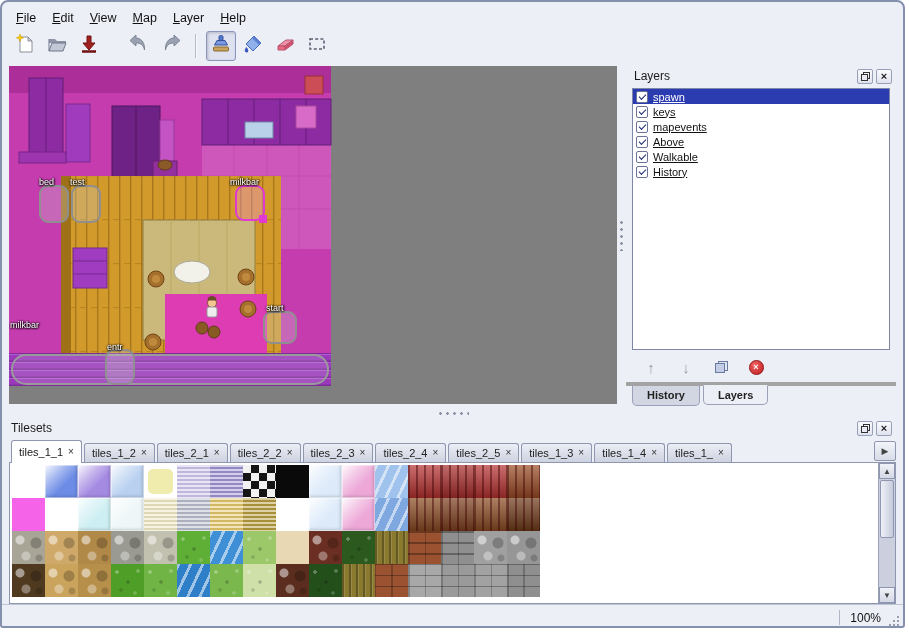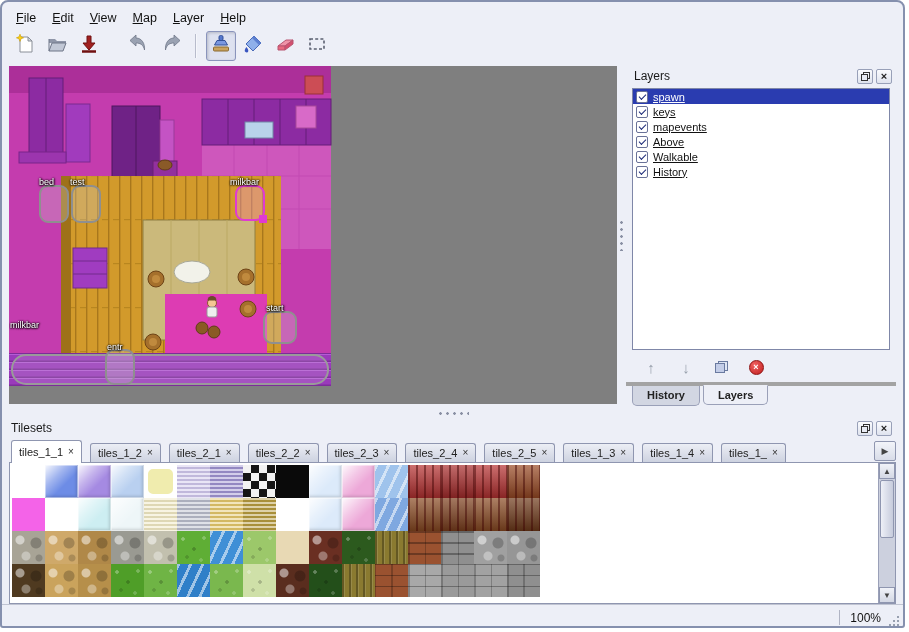--- a/index.html
+++ b/index.html
@@ -62,21 +62,21 @@
   .dup-glyph::before{content:"";position:absolute;right:0;top:0;width:8px;height:8px;background:#dfe6f4;border:1px solid #6a7aa0;}
   .dup-glyph::after{content:"";position:absolute;left:0;bottom:0;width:8px;height:8px;background:#c3cde8;border:1px solid #6a7aa0;}
   .del-glyph{width:15px;height:15px;border-radius:50%;background:radial-gradient(circle at 35% 30%,#f06060,#c02020);
     border:1px solid #8f1010;color:#fff;font-size:9px;font-weight:bold;display:flex;align-items:center;justify-content:center;line-height:1;}
   .dock-tabs{height:22px;display:flex;padding-left:6px;border-top:4px solid #a3a3a3;flex:none;font-weight:bold;}
   .dock-tab{font-size:11px;color:#222;padding:3px 14px 3px;background:#d2d6e2;border:1px solid #9aa0b8;
     border-top:none;border-radius:0 0 5px 5px;margin-right:3px;height:20px;}
   .dock-tab.active{background:#edeff7;margin-top:-1px;border-top:1px solid #edeff7;}
   
   .tilesets-panel{height:186px;padding:0 7px;display:flex;flex-direction:column;justify-content:space-between;}
-  .ts-tabbar{height:24px;display:flex;align-items:flex-end;border-bottom:1px solid #8f96b0;padding-left:2px;flex:none;gap:6px;}
+  .ts-tabbar{height:24px;display:flex;align-items:flex-end;border-bottom:1px solid #8f96b0;padding-left:2px;flex:none;}
   .ts-tab{height:19px;display:flex;align-items:center;gap:5px;padding:0 7px;font-size:11px;color:#222;
     background:linear-gradient(#eceef5,#cdd2e0);border:1px solid #8f96b0;border-bottom:none;border-radius:3px 3px 0 0;
     margin-right:2px;white-space:nowrap;overflow:hidden;flex:none;}
   .ts-tab.active{height:23px;background:#fff;margin-bottom:-1px;}
   .ts-close{font-size:10px;color:#333;line-height:1;}
   .ts-scroll{margin-left:auto;width:22px;height:20px;border:1px solid #8f96b0;border-radius:2px;
     background:linear-gradient(#f2f4f9,#d8dce8);display:flex;align-items:center;justify-content:center;
     font-size:9px;color:#444;margin-bottom:1px;flex:none;}
   .ts-area{position:relative;background:#fff;border:1px solid #8f96b0;border-top:none;height:141px;overflow:hidden;}
   .tileset-grid{position:absolute;left:2px;top:2px;display:grid;grid-template-columns:repeat(16,33px);grid-auto-rows:33px;}

